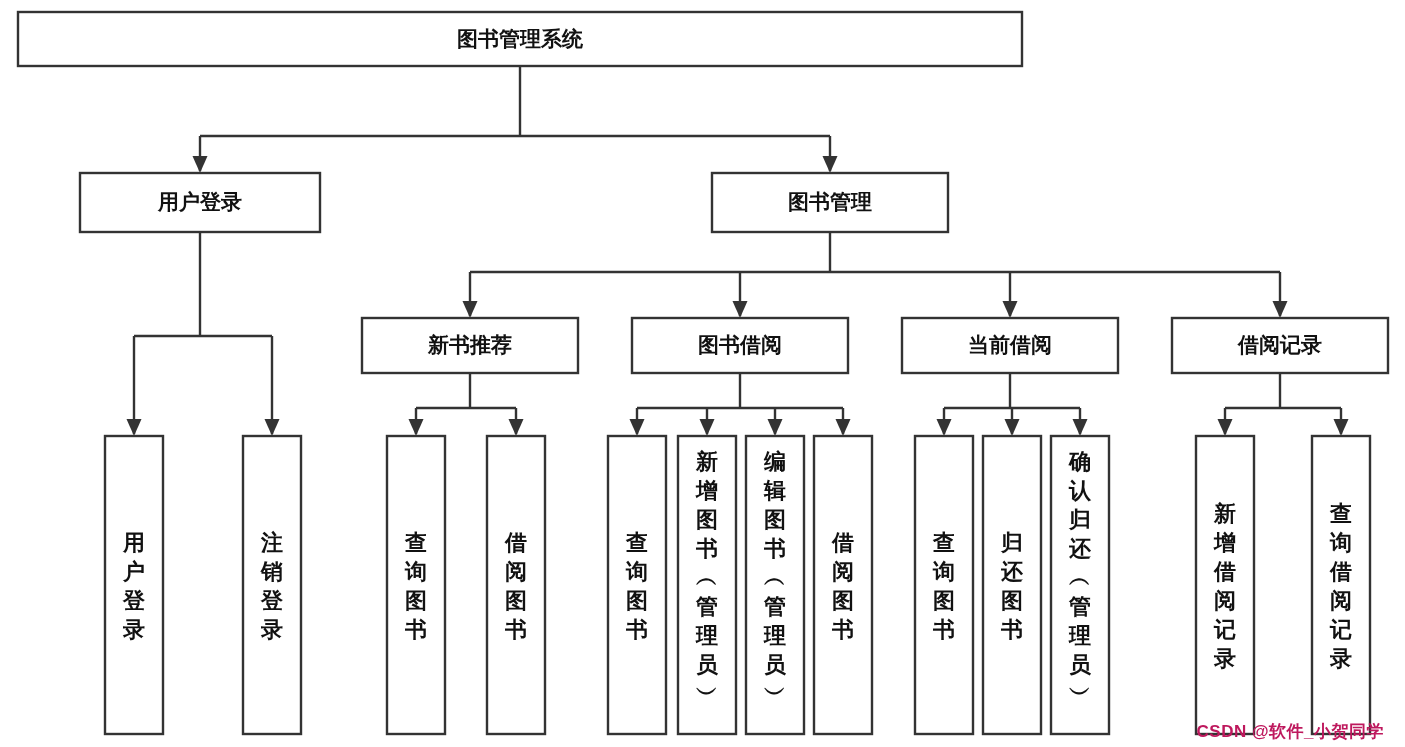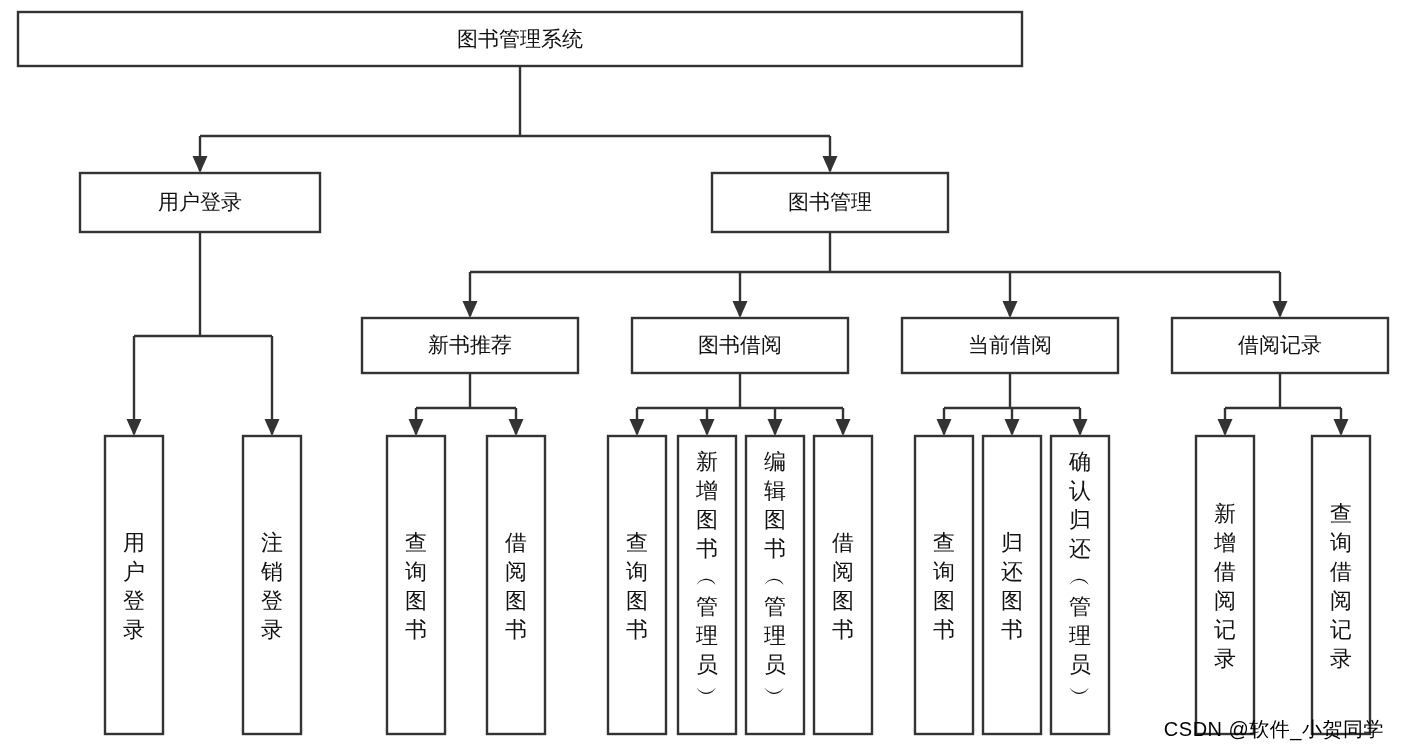--- a/index.html
+++ b/index.html
@@ -10,20 +10,21 @@
   body {
     width: 1405px;
     height: 747px;
     font-family: "Liberation Sans", "DejaVu Sans", sans-serif;
     overflow: hidden;
   }
   #diagram-root {
     position: relative;
     width: 1392px;
     height: 747px;
+    font-weight: bold;
   }
   svg#tree-svg {
     position: absolute;
     top: 0;
     left: 0;
     width: 1405px;
     height: 747px;
     display: block;
   }
   .node-box {
@@ -51,22 +52,22 @@
   }
   .arrow-head {
     fill: #333333;
     stroke: none;
   }
   .watermark {
     position: absolute;
     right: 8px;
     bottom: 4px;
     font-family: "Liberation Sans", "DejaVu Sans", sans-serif;
-    font-size: 20px;
-    color: #000000;
+    font-size: 17px;
+    color: #be185d;
     white-space: nowrap;
     letter-spacing: 0.5px;
   }
 </style>
 </head>
 <body>
 
 <div id="diagram-root">
   <svg id="tree-svg" viewBox="0 0 1405 747">
     <g id="connectors-layer">

